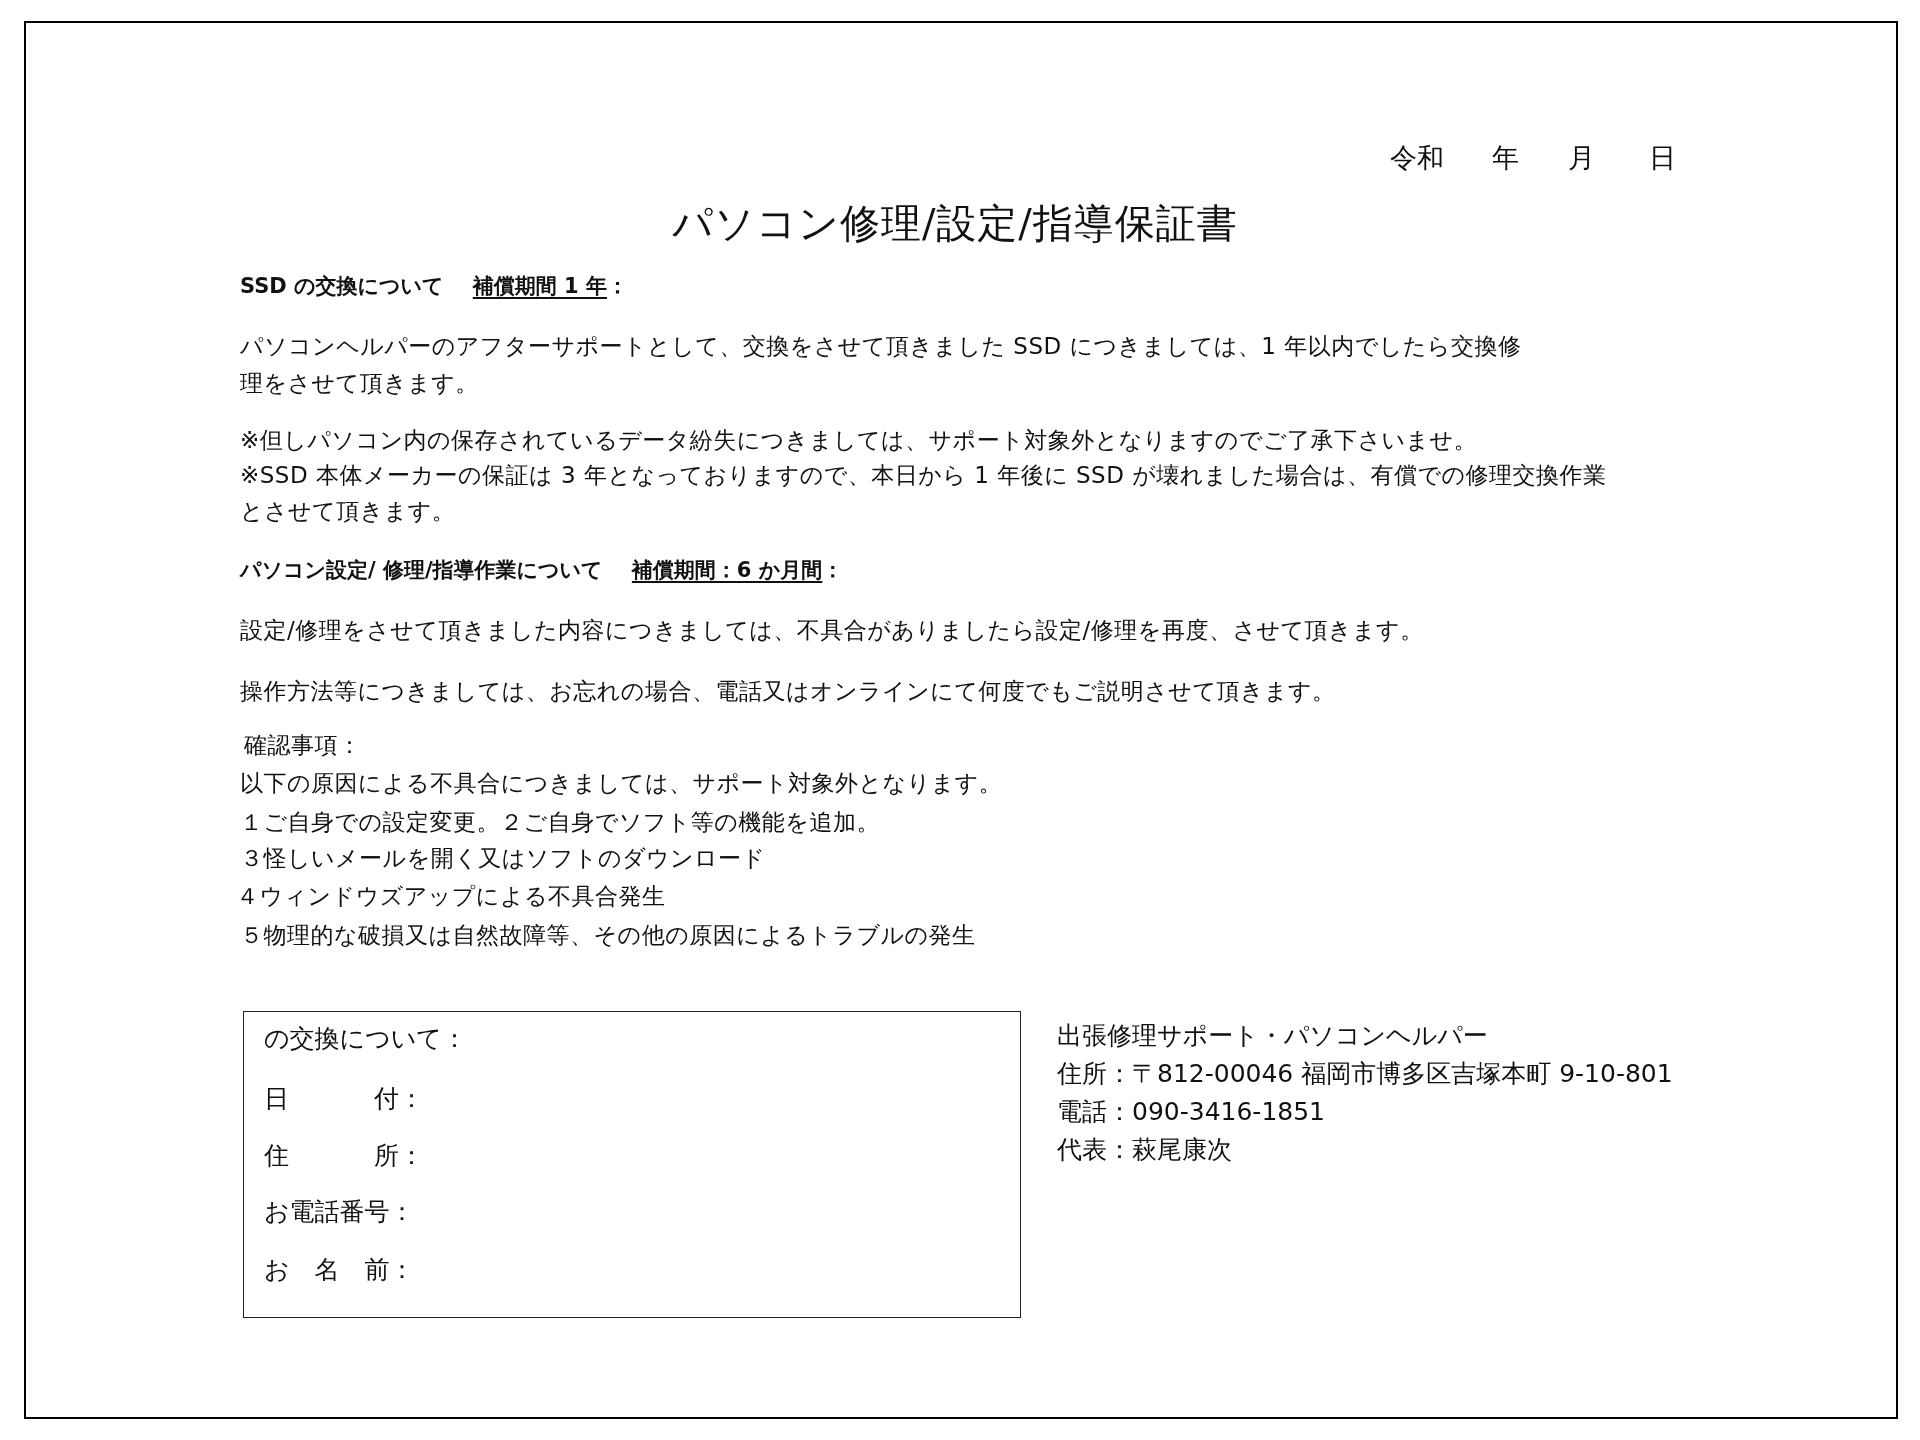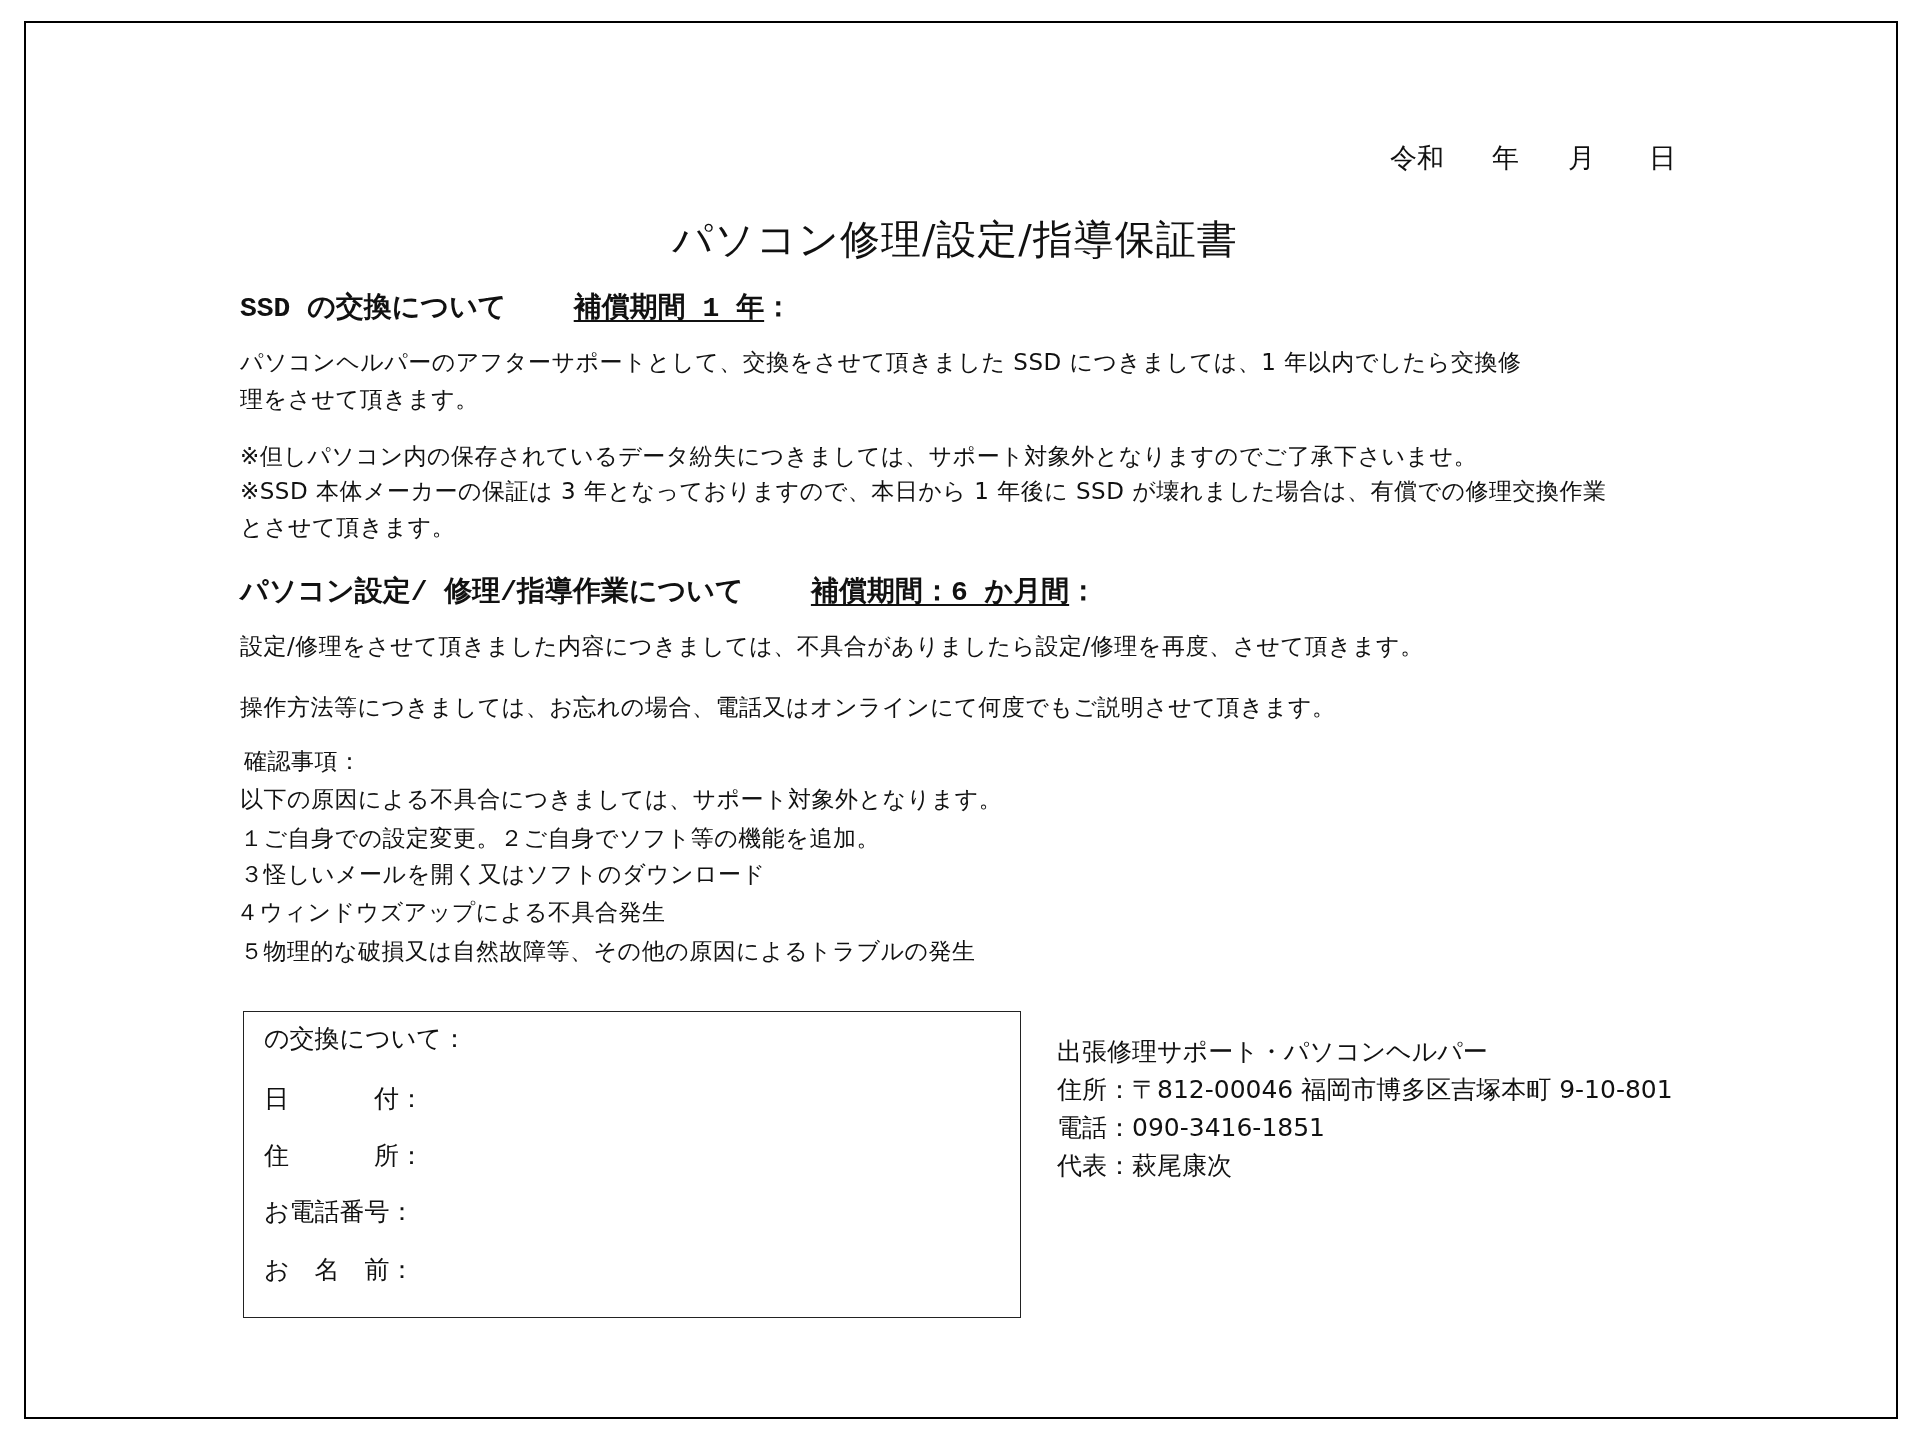--- a/index.html
+++ b/index.html
@@ -1,25 +1,25 @@
 <!DOCTYPE html>
 <html><head>
   <meta charset="utf-8">
   <style>
     html, body { margin:0; padding:0; background:#ffffff; }
     body { width:1920px; height:1440px; position:relative; overflow:hidden;
            font-family:"DejaVu Sans", "Liberation Sans", sans-serif; color:#111; }
     .frame { position:absolute; left:24px; top:21px; width:1874px; height:1398px;
              border:2px solid #000; box-sizing:border-box; }
-    .abs { position:absolute; white-space:nowrap;margin-top:16px; }
+    .abs { position:absolute; white-space:nowrap; }
     .txt { font-size:23px; line-height:28px; letter-spacing:0.5px; }
     .date span { position:absolute; font-size:27px;text-align:right; }
     .title { left:0; width:1910px; text-align:center; top:196px; font-size:40px;
              font-family:"DejaVu Serif", "Liberation Serif", serif; letter-spacing:1px; }
-    .heading { font-size:28px; font-weight:bold;font-family:Liberation Mono, monospace; }
+    .heading { font-size:21px; font-weight:bold; }
     .heading u { text-decoration:underline; text-underline-offset:4px; }
     .sigbox { position:absolute; left:243px; top:1011px; width:778px; height:307px;
               border:1.5px solid #222; box-sizing:border-box; }
     .sigrow { position:absolute; left:20px; font-size:25px; }
     .company div { font-size:25px; line-height:38px; white-space:nowrap; }
   </style>
 </head>
 <body>
 
 <div class="frame"></div>

